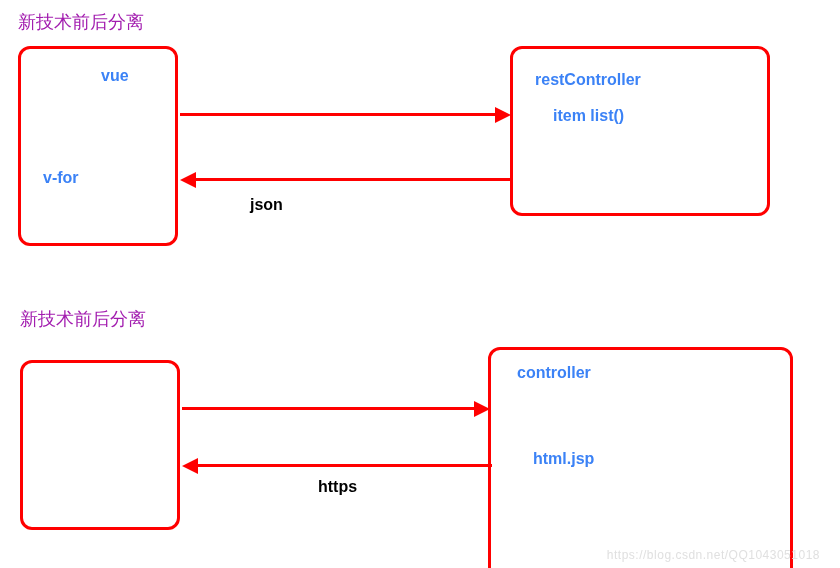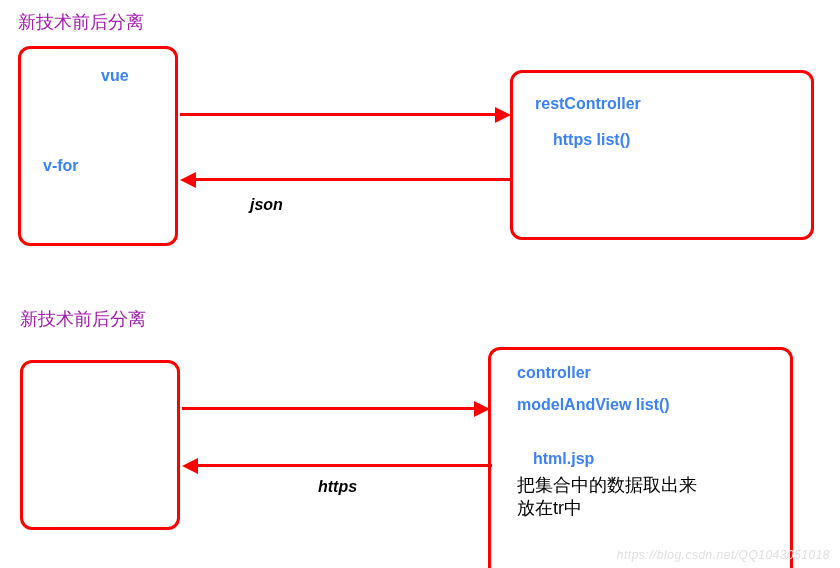--- a/index.html
+++ b/index.html
@@ -52,64 +52,59 @@
       width: 0;
       height: 0;
       border-top: 8px solid transparent;
       border-bottom: 8px solid transparent;
       border-right: 16px solid #ff0000;
     }
     .arrow-label {
       position: absolute;
       font-weight: bold;
       font-size: 16px;
-      font-style: italic;
     }
     .watermark {
       position: absolute;
-      right: 10px;
+      right: 20px;
       bottom: 6px;
       font-size: 12px;
       color: #e0e0e0;
       letter-spacing: 0.5px;
-      font-style: italic;
     }
   </style>
 </head>
 <body>
 
 <div class="title" style="left:18px; top:10px;">新技术前后分离</div>
 
 <div class="box" style="left:18px; top:46px; width:160px; height:200px;">
   <div class="label" style="left:80px; top:18px;">vue</div>
-  <div class="label" style="left:22px; top:108px;">v-for</div>
+  <div class="label" style="left:22px; top:120px;">v-for</div>
 </div>
 
-<div class="box" style="left:510px; top:70px; width:304px; height:170px;">
+<div class="box" style="left:510px; top:46px; width:260px; height:170px;">
   <div class="label" style="left:22px; top:22px;">restController</div>
-  <div class="label" style="left:40px; top:58px;">https list()</div>
+  <div class="label" style="left:40px; top:58px;">item list()</div>
 </div>
 
 <div class="arrow-line" style="left:180px; top:113px; width:318px;"></div>
 <div class="arrow-head-right" style="left:495px; top:107px;"></div>
 
 <div class="arrow-line" style="left:195px; top:178px; width:318px;"></div>
 <div class="arrow-head-left" style="left:180px; top:172px;"></div>
 <div class="arrow-label" style="left:250px; top:196px;">json</div>
 
 <div class="title" style="left:20px; top:307px;">新技术前后分离</div>
 
 <div class="box" style="left:20px; top:360px; width:160px; height:170px;"></div>
 
 <div class="box" style="left:488px; top:347px; width:305px; height:251px;">
   <div class="label" style="left:26px; top:14px;">controller</div>
-  <div class="label" style="left:26px; top:46px;">modelAndView list()</div>
   <div class="label" style="left:42px; top:100px;">html.jsp</div>
-  <div class="label-cn" style="left:26px; top:124px; white-space: pre-line;">把集合中的数据取出来
-放在tr中</div>
 </div>
 
 <div class="arrow-line" style="left:182px; top:407px; width:295px;"></div>
 <div class="arrow-head-right" style="left:474px; top:401px;"></div>
 
 <div class="arrow-line" style="left:197px; top:464px; width:295px;"></div>
 <div class="arrow-head-left" style="left:182px; top:458px;"></div>
 <div class="arrow-label" style="left:318px; top:478px;">https</div>
 
 <div class="watermark">https://blog.csdn.net/QQ1043051018</div>

